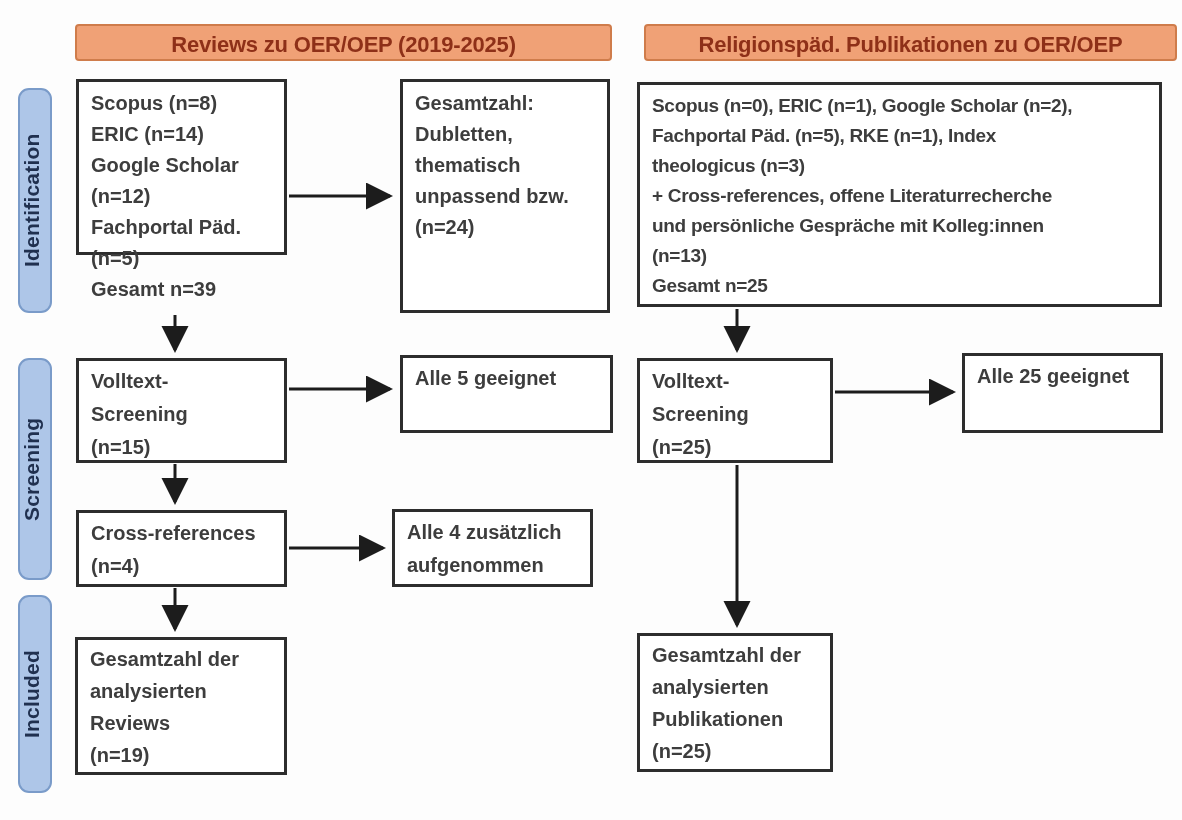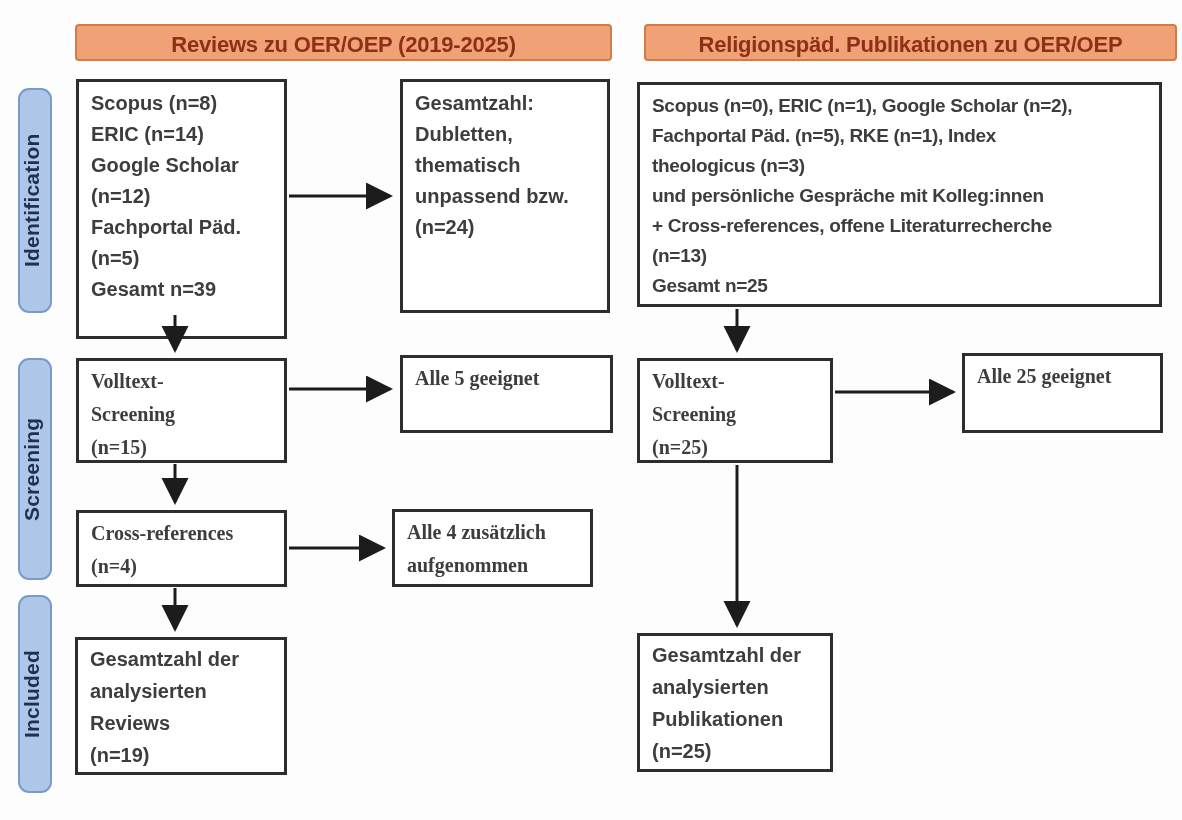--- a/index.html
+++ b/index.html
@@ -26,38 +26,38 @@
     text-align:center;letter-spacing:0.2px;
   }
   .box{
     position:absolute;box-sizing:border-box;background:#ffffff;
     border:3px solid var(--box-border,#2d2d2d);
     color:var(--box-text,#3d3d3d);
     font-size:20px;font-weight:700;
   }
   .box-text{padding:6px 8px 0 12px;line-height:31px;}
   .box-text div{white-space:nowrap;}
-  .lh33 .box-text{line-height:33px;padding-top:4px;font-family:Liberation Serif, serif;}
+  .lh33 .box-text{line-height:33px;padding-top:4px;}
   .lh32 .box-text{line-height:32px;padding-top:3px;}
   .dense .box-text{line-height:30px;font-size:19px;letter-spacing:-0.3px;}
   .arrows{position:absolute;left:0;top:0;pointer-events:none;}
 </style>
 </head>
 <body>
 
 <div class="canvas">
 
   <div class="hdr" style="left:75px;top:24px;width:537px;">Reviews zu OER/OEP (2019-2025)</div>
   <div class="hdr" style="left:630px;top:24px;width:533px;margin-left:14px;">Religionspäd. Publikationen zu OER/OEP</div>
 
   <div class="stage" style="left:18px;top:88px;height:225px;">Identification</div>
   <div class="stage" style="left:18px;top:358px;height:222px;">Screening</div>
   <div class="stage" style="left:18px;top:595px;height:198px;">Included</div>
 
-  <div class="box" style="left:76px;top:79px;width:211px;height:260px;">
+  <div class="box" style="left:76px;top:79px;width:211px;height:176px;">
     <div class="box-text">
         <div>Scopus (n=8)</div>
         <div>ERIC (n=14)</div>
         <div>Google Scholar</div>
         <div>(n=12)</div>
         <div>Fachportal Päd.</div>
         <div>(n=5)</div>
         <div>Gesamt n=39</div>
       </div>
   </div>
@@ -101,22 +101,22 @@
         <div>Reviews</div>
         <div>(n=19)</div>
       </div>
   </div>
 
   <div class="box dense" style="left:637px;top:82px;width:525px;height:225px;">
     <div class="box-text">
         <div>Scopus (n=0), ERIC (n=1), Google Scholar (n=2),</div>
         <div>Fachportal Päd. (n=5), RKE (n=1), Index</div>
         <div>theologicus (n=3)</div>
+        <div>+ Cross-references, offene Literaturrecherche</div>
         <div>und persönliche Gespräche mit Kolleg:innen</div>
-        <div>+ Cross-references, offene Literaturrecherche</div>
         <div>(n=13)</div>
         <div>Gesamt n=25</div>
       </div>
   </div>
   <div class="box lh33" style="left:637px;top:358px;width:196px;height:105px;">
     <div class="box-text">
         <div>Volltext-</div>
         <div>Screening</div>
         <div>(n=25)</div>
       </div>

